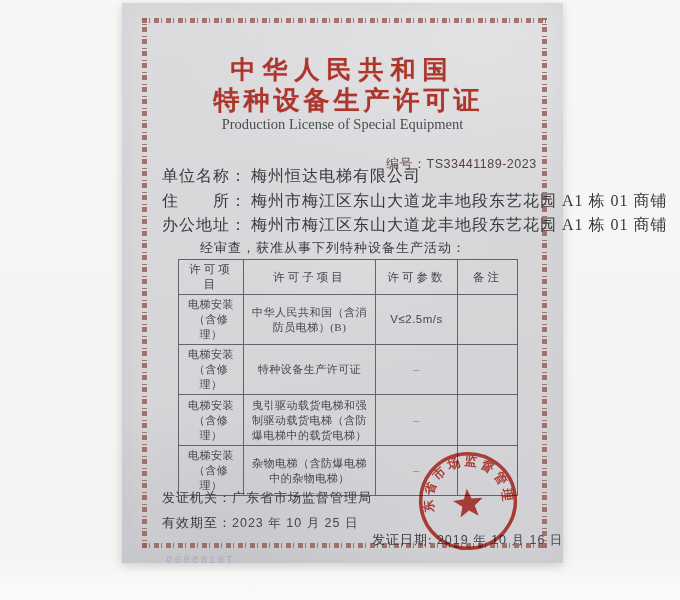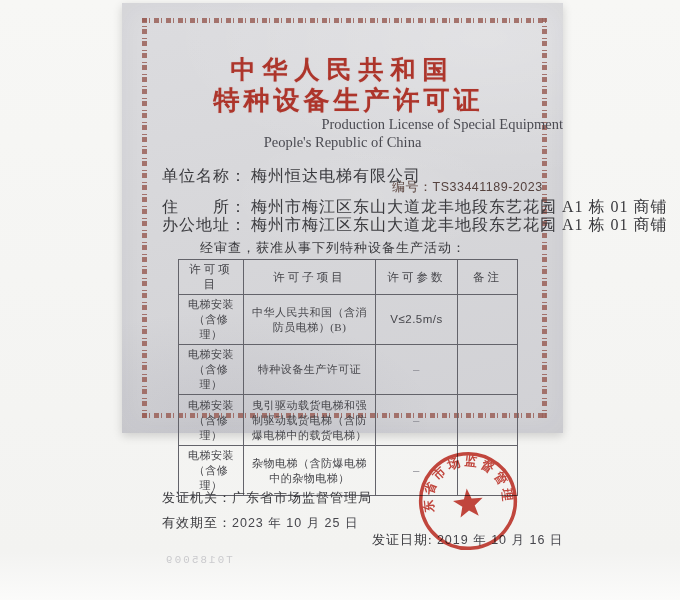--- a/index.html
+++ b/index.html
@@ -3,21 +3,21 @@
 <meta charset="utf-8">
 <style>
   html,body{margin:0;padding:0;}
   body{
     width:680px;height:600px;position:relative;overflow:hidden;
     background:linear-gradient(180deg,#f7f7f5 0%,#f3f3f1 92%,#fbfbfa 100%);
     font-family:"Liberation Serif","DejaVu Serif",serif;
     color:#3c3c40;
   }
   .paper{
-    position:absolute;left:122px;top:3px;width:441px;height:430px;
+    position:absolute;left:122px;top:3px;width:441px;height:560px;
     background:
       radial-gradient(120% 55% at 82% 8%, rgba(255,255,255,.22), rgba(255,255,255,0) 60%),
       radial-gradient(70% 35% at 22% 96%, rgba(50,50,75,.07), rgba(50,50,75,0) 70%),
       radial-gradient(40% 20% at 55% 45%, rgba(255,255,255,.10), rgba(255,255,255,0) 80%),
       linear-gradient(168deg,#dcdcdf 0%,#d6d6d9 55%,#d1d1d5 100%);
     box-shadow:0 3px 9px rgba(0,0,0,.16), inset 0 0 30px rgba(40,40,60,.05);
   }
   
   .frame{position:absolute;left:20px;top:15px;right:16px;bottom:15px;pointer-events:none;}
   .fe{position:absolute;opacity:.85;}
@@ -26,28 +26,28 @@
   .fe.t{top:0;} .fe.b{bottom:0;}
   .fe.l,.fe.r{top:0;bottom:0;width:5px;
     background:repeating-linear-gradient(0deg,#9a6058 0 5px,rgba(154,96,88,0) 5px 7px,#9a6058 7px 8px,rgba(154,96,88,0) 8px 12px);}
   .fe.l{left:0;} .fe.r{right:0;}
 
   .abs{position:absolute;}
   .t-cn1{left:0;right:0;top:50px;text-align:center;color:#ad352b;font-weight:bold;
          font-size:25px;letter-spacing:7px;text-shadow:0 0 1px rgba(173,53,43,.4);}
   .t-cn2{left:0;right:0;top:80px;text-align:center;color:#ad352b;font-weight:bold;
          font-size:26px;letter-spacing:4px;text-shadow:0 0 1px rgba(173,53,43,.4);padding-left:12px;}
-  .t-en1{left:0;right:0;top:113px;text-align:right;color:#4b4b52;font-size:14.5px;}
+  .t-en1{left:0;right:0;top:113px;text-align:center;color:#4b4b52;font-size:14.5px;}
   .t-en2{left:0;right:0;top:131px;text-align:center;color:#4b4b52;font-size:14.5px;}
-  .lic{left:270px;top:152px;font-size:13px;color:#5d4640;letter-spacing:.5px;margin-top:23px;}
+  .lic{left:264px;top:152px;font-size:13px;color:#5d4640;letter-spacing:.5px;}
   .lic .num{font-family:"Liberation Sans","DejaVu Sans",sans-serif;font-size:12.5px;color:#55423e;}
 
   .field{left:40px;font-size:16px;letter-spacing:1px;color:#3a3a3e;white-space:nowrap;}
   .field .val{margin-left:4px;}
-  .f1{top:163px;} .f2{top:194px;} .f3{top:212px;}
+  .f1{top:163px;} .f2{top:188px;} .f3{top:212px;}
   .approval{left:78px;top:236px;font-size:13px;letter-spacing:1px;color:#3a3a3e;}
 
   table.lic-table{
     position:absolute;left:56px;top:256px;width:339px;border-collapse:collapse;table-layout:fixed;
     font-size:11px;color:#46464b;
   }
   .lic-table td{border:1px solid #63636a;text-align:center;vertical-align:middle;
     padding:2px 5px;line-height:15px;letter-spacing:.5px;}
   .lic-table tr.hd td{height:20px;letter-spacing:3px;font-size:11.5px;}
   .lic-table tr.r1 td{height:35px;} .lic-table tr.r2 td{height:35px;}
@@ -75,21 +75,20 @@
   <div class="frame">
     <i class="fe t"></i>
     <i class="fe b"></i>
     <i class="fe l"></i>
     <i class="fe r"></i>
   </div>
 
   <div class="abs t-cn1">中华人民共和国</div>
   <div class="abs t-cn2">特种设备生产许可证</div>
   <div class="abs t-en1">Production License of Special Equipment</div>
-  <div class="abs t-en2">People's Republic of China</div>
 
   <div class="abs lic">
     <span>编号：</span><span class="num">TS33441189-2023</span>
   </div>
 
   <div class="abs field f1">
     <span>单位名称：</span><span class="val">梅州恒达电梯有限公司</span>
   </div>
   <div class="abs field f2">
     <span>住　　所：</span><span class="val">梅州市梅江区东山大道龙丰地段东艺花园 A1 栋 01 商铺</span>

